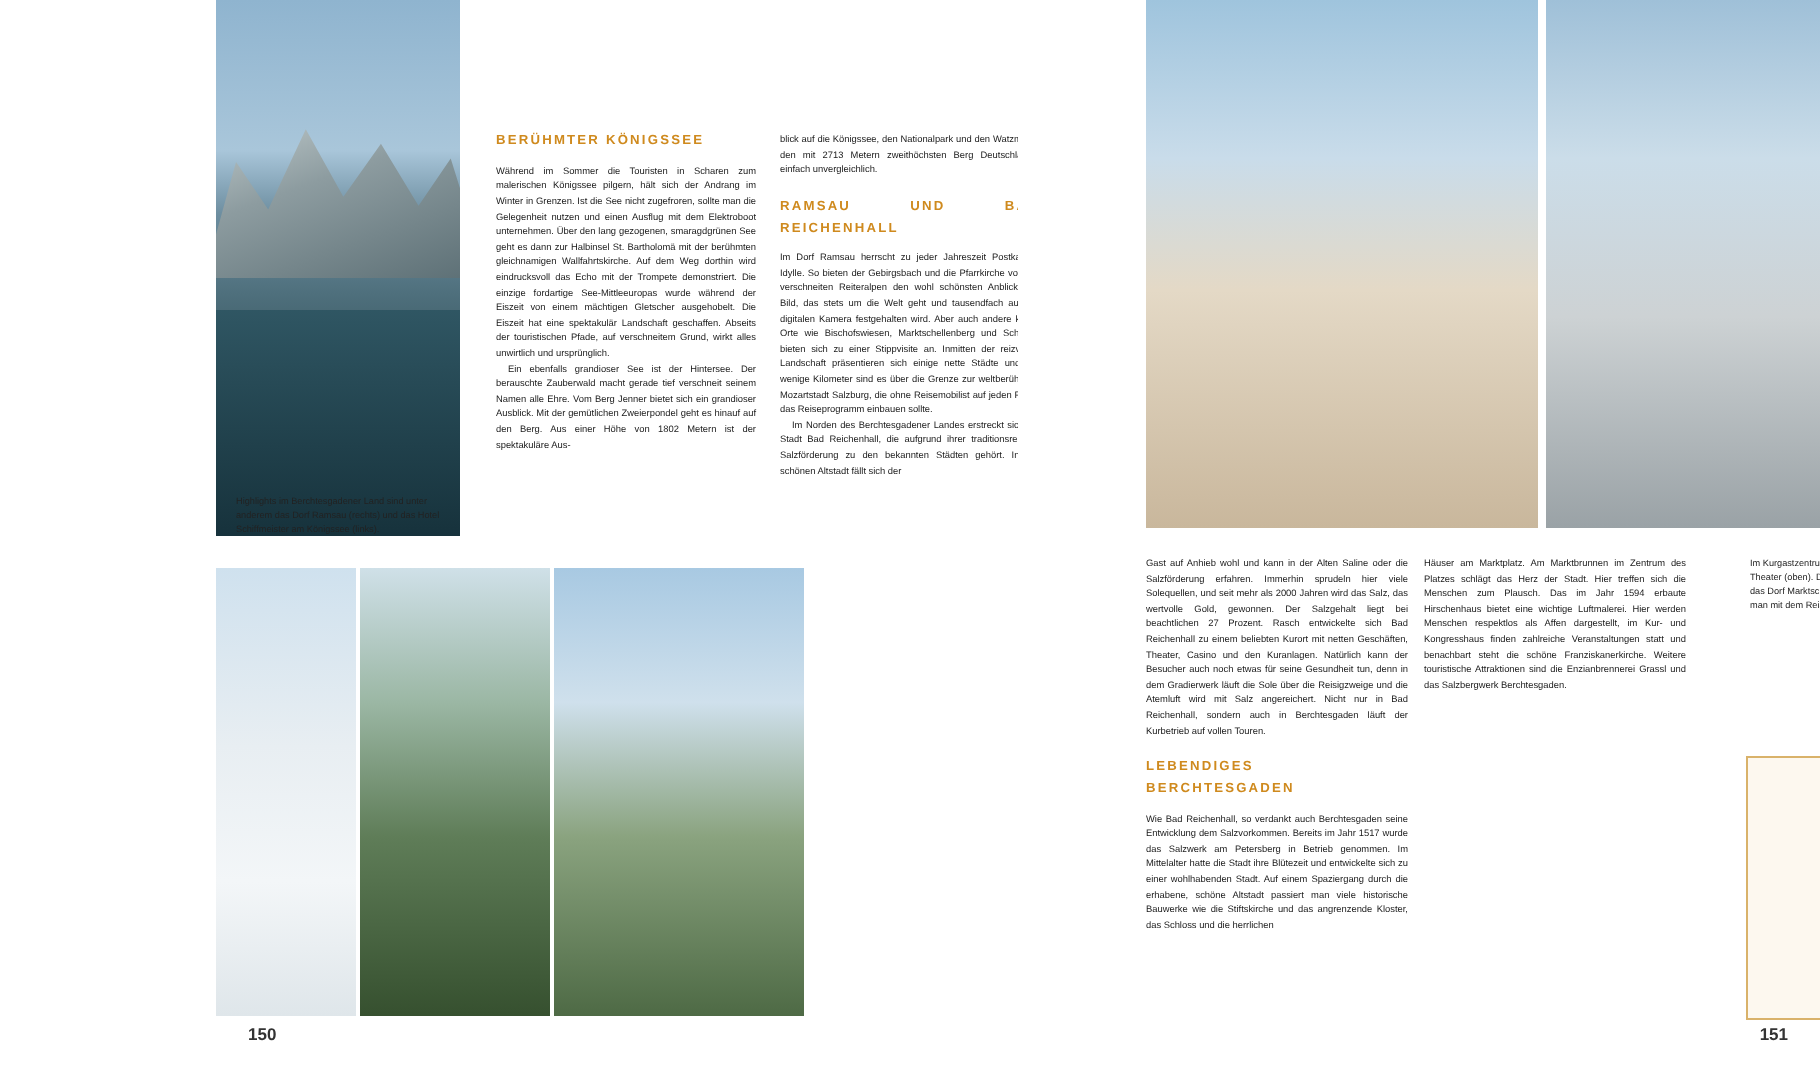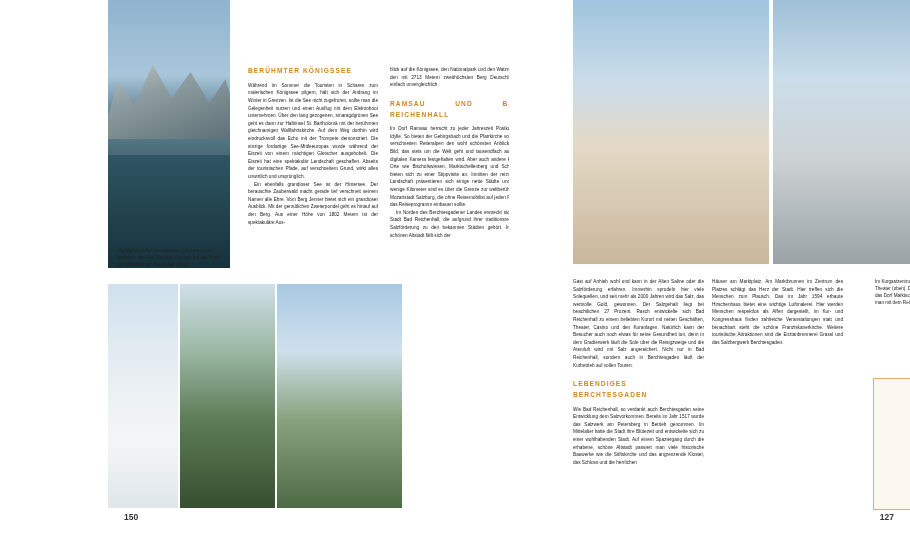--- a/index.html
+++ b/index.html
@@ -163,16 +163,16 @@
     <div class="infobox" style="left:328px; top:378px; width:120px; height:132px;">
       <div class="infobox-title">INFOS &amp; ADRESSEN</div>
       <div class="infobox-body">
         <p><b>STELLPLATZ:</b><span> Ein Stellplatz befindet sich in Bischofswiesen an der Gotscher-Alm, ein weiterer in Bad Reichenhall. Hier steht das Reisemobil auf ebenen Schotterplätzen in der Nähe der Rupertus Therme. Nammerschmied-weg, 83435 Bad Reichenhall, Tel. 08651/78230, www.rupertustherme.de, GPS 47°44'5"N, 12°52'32"E.</span></p>
         <p><b>CAMPINGPLATZ:</b><span> Gleich fünf Campingplätze sind das ganze Jahr geöffnet. Sie befinden sich in Schönau am Königssee (2), Ramsau und Bischofswiesen. Wenige Kilometer nördlich von Berchtesgaden liegt »Familien-Camping Allweglehen«. Von hier hat der Gast einen Blick auf den Watzmann. Zur guten Ausstattung gehört unter anderem ein kleiner, eigener Lift und ein modernes Sanitärgebäude. Allwegglase 4, 83471 Berchtesgaden, Tel. 08652/2396, www.allweglehen.de, GPS 47°38'50"N, 13°02'24"E.</span></p>
         <p><b>INFOS:</b><span> Berchtesgadener Land Tourismus GmbH, Maximilianstr. 9, 83471 Berchtesgaden, Tel. 08652/6565050, www.berchtesgadener-land.com</span></p>
 
       </div>
     </div>
 
-    <div class="folio" style="right:16px;">127</div>
+    <div class="folio" style="right:16px;">151</div>
   </div>
 
 </div>
 
 </body></html>

